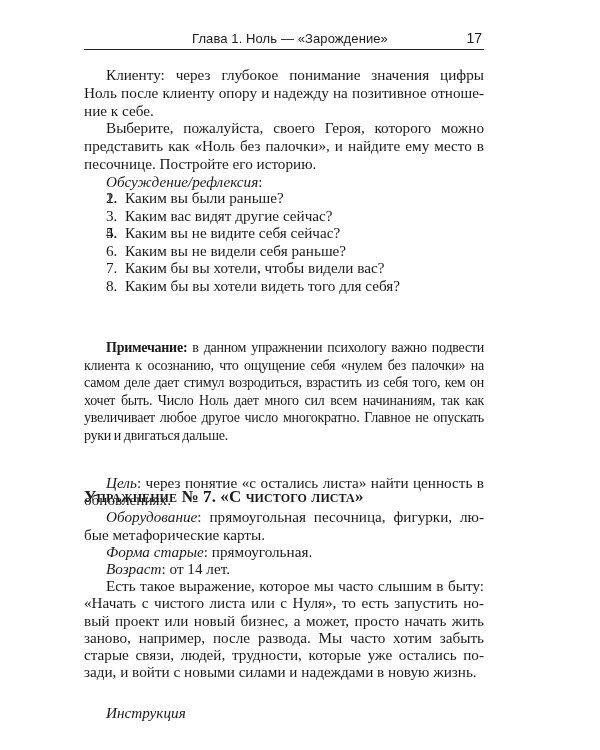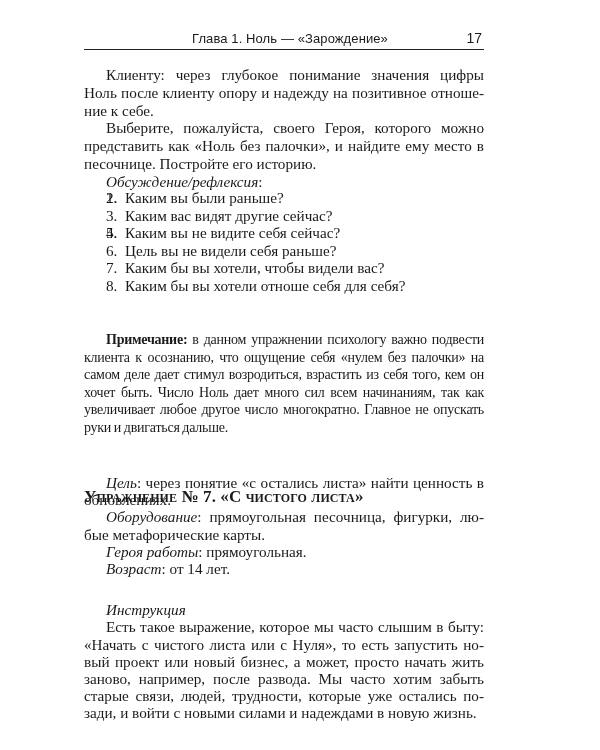--- a/index.html
+++ b/index.html
@@ -74,20 +74,21 @@
   .list li .num {
     position: absolute;
     left: 22px;
     width: 16px;
   }
   .note {
     font-size: 14px;
     line-height: 17.6px;
     letter-spacing: -0.25px;
     word-spacing: -0.5px;
+    margin-top: 8px;
   }
   .note .strong { font-weight: bold; }
   .heading {
     font-weight: bold;
     font-variant: small-caps;
     font-size: 17px;
     line-height: 20px;
     letter-spacing: 0.1px;
     margin-top: 38px;
   }
@@ -108,33 +109,33 @@
     <p class="indent">Выберите, пожалуйста, своего Героя, которого можно представить как «Ноль без палочки», и найдите ему место в песочнице. Постройте его историю.</p>
     <p class="indent"><span class="em">Обсуждение/рефлексия</span><span>:</span></p>
   </div>
 
   <ul class="block list" style="top:189px;">
     <li><span class="num">1.</span></li>
     <li><span class="num">2.</span><span>Каким вы были раньше?</span></li>
     <li><span class="num">3.</span><span>Каким вас видят другие сейчас?</span></li>
     <li><span class="num">4.</span></li>
     <li><span class="num">5.</span><span>Каким вы не видите себя сейчас?</span></li>
-    <li><span class="num">6.</span><span>Цель вы не видели себя раньше?</span></li>
+    <li><span class="num">6.</span><span>Каким вы не видели себя раньше?</span></li>
     <li><span class="num">7.</span><span>Каким бы вы хотели, чтобы видели вас?</span></li>
-    <li><span class="num">8.</span><span>Каким бы вы хотели отноше себя для себя?</span></li>
+    <li><span class="num">8.</span><span>Каким бы вы хотели видеть того для себя?</span></li>
   </ul>
 
   <div class="block note" style="top:331px;">
     <p class="indent"><span class="strong">Примечание:</span><span> в данном упражнении психологу важно подвести клиента к осознанию, что ощущение себя «нулем без палочки» на самом деле дает стимул возродиться, взрастить из себя того, кем он хочет быть. Число Ноль дает много сил всем начинаниям, так как увеличивает любое другое число многократно. Главное не опускать руки и двигаться дальше.</span></p>
   </div>
 
   <div class="block heading" style="top:449px;">Упражнение № 7. «С чистого листа»</div>
 
   <div class="block body-text tight" style="top:474px;">
     <p class="indent"><span class="em">Цель</span><span>: через понятие «с остались листа» найти ценность в обновлениях.</span></p>
     <p class="indent"><span class="em">Оборудование</span><span>: прямоугольная песочница, фигурки, лю­бые метафорические карты.</span></p>
-    <p class="indent"><span class="em">Героя работы</span><span>: прямоугольная.</span></p>
+    <p class="indent"><span class="em">Форма старые</span><span>: прямоугольная.</span></p>
     <p class="indent"><span class="em">Возраст</span><span>: от 14 лет.</span></p>
+    <p class="indent">Есть такое выражение, которое мы часто слышим в быту: «Начать с чистого листа или с Нуля», то есть запустить но­вый проект или новый бизнес, а может, просто начать жить заново, например, после развода. Мы часто хотим забыть старые связи, людей, трудности, которые уже остались по­зади, и войти с новыми силами и надеждами в новую жизнь.</p>
     <p class="indent em">Инструкция</p>
-    <p class="indent">Есть такое выражение, которое мы часто слышим в быту: «Начать с чистого листа или с Нуля», то есть запустить но­вый проект или новый бизнес, а может, просто начать жить заново, например, после развода. Мы часто хотим забыть старые связи, людей, трудности, которые уже остались по­зади, и войти с новыми силами и надеждами в новую жизнь.</p>
   </div>
 
 </div>
 
 </body></html>

